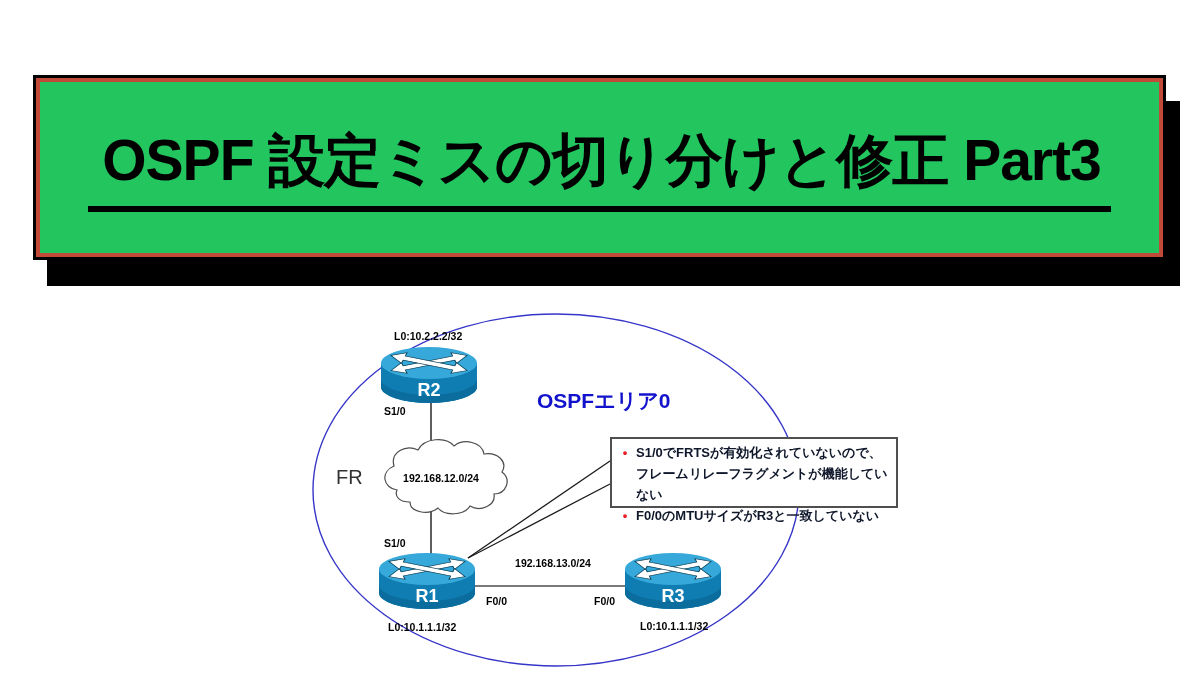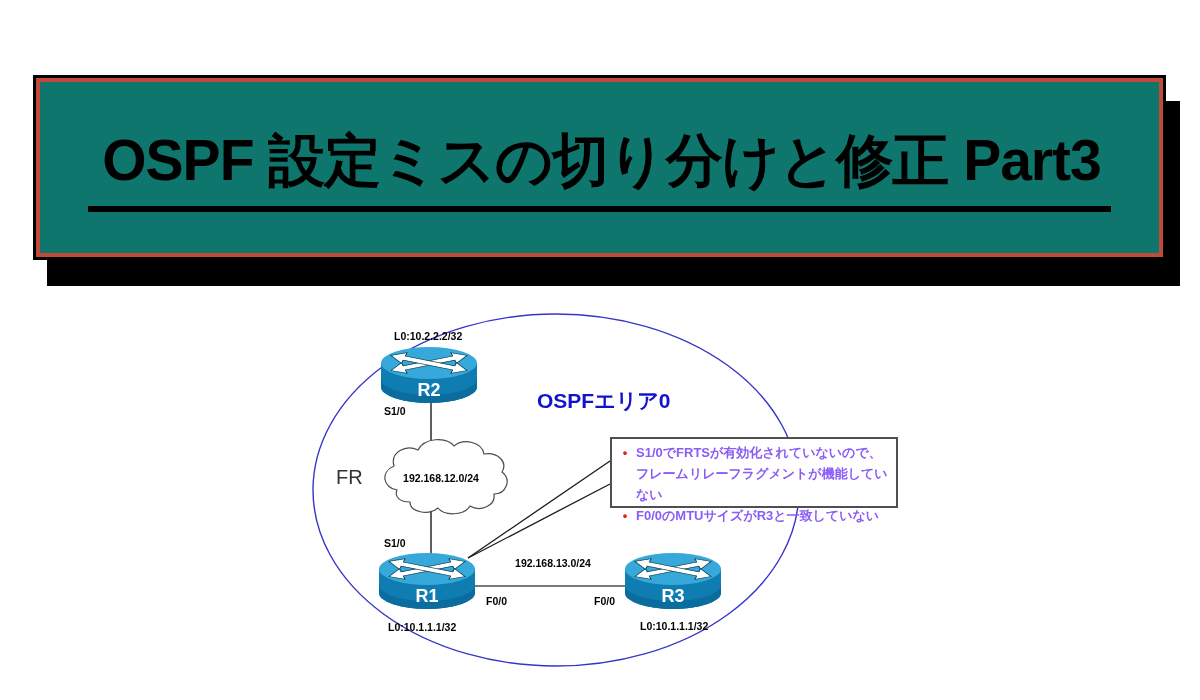--- a/index.html
+++ b/index.html
@@ -18,21 +18,21 @@
     width: 1133px; height: 185px;
     box-sizing: border-box;
     border: 3px solid #000000;
     background: #ffffff;
     box-shadow: 14px 26px 0 0 #000000;
     z-index: 3;
   }
   .banner-inner {
     position: absolute; inset: 0;
     border: 4px solid #c14b38;
-    background: #0f766e;
+    background: #22c55e;
     display: flex; align-items: center; justify-content: center;
   }
   .banner-title {
     font-size: 57px;
     font-weight: bold;
     color: #000000;
     letter-spacing: -1px;
     white-space: nowrap;
     border-bottom: 6px solid #000000;
     padding: 0 10px 6px 14px;
@@ -70,21 +70,21 @@
   }
   .callout-row { display: flex; }
   .callout-bullet {
     flex: 0 0 22px;
     text-align: center;
     color: #e81f25;
     font-size: 13px; line-height: 21px; font-weight: bold;
   }
   .callout-text {
     flex: 1;
-    color: #8b5cf6;
+    color: #0f172a;
     font-size: 13px; line-height: 21px; font-weight: bold;
   }
 </style>
 </head>
 <body>
 
 <div class="banner-outer">
   <div class="banner-inner">
     <div class="banner-title">OSPF 設定ミスの切り分けと修正 Part3</div>
   </div>

